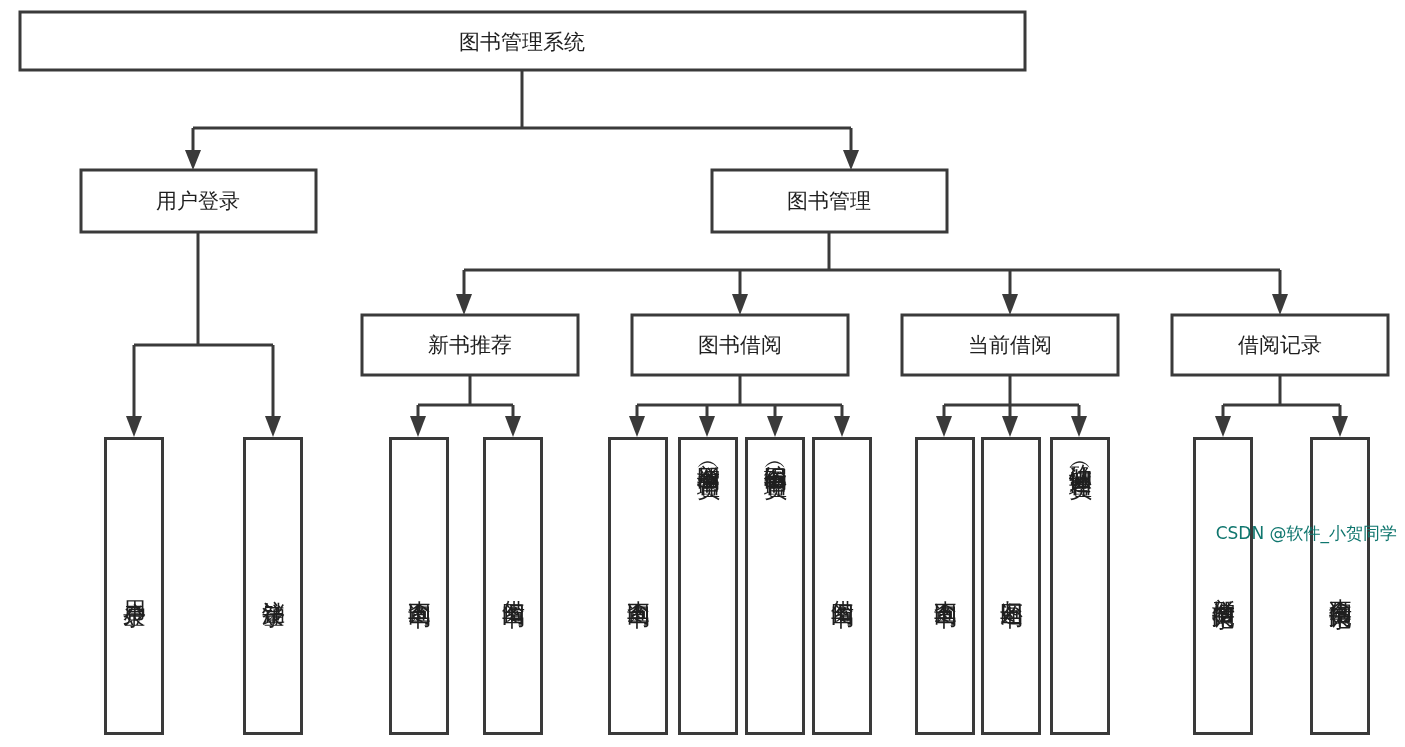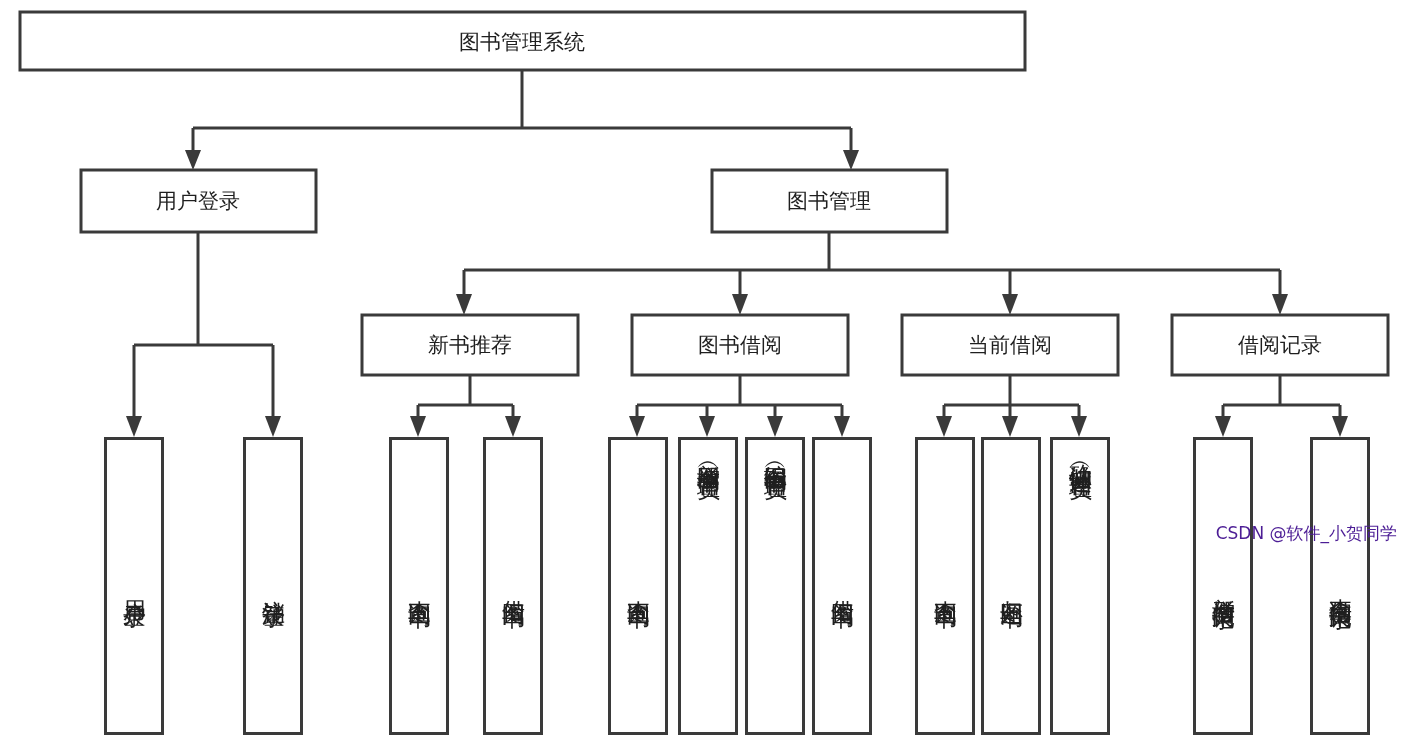--- a/index.html
+++ b/index.html
@@ -74,21 +74,21 @@
   }
   .v-leaf.centered {
     align-items: center;
   }
   #watermark {
     position: absolute;
     right: 8px;
     bottom: 4px;
     font-family: "DejaVu Sans", "Liberation Sans", sans-serif;
     font-size: 17px;
-    color: #4c1d95;
+    color: #0f766e;
     white-space: nowrap;
     pointer-events: none;
   }
 </style>
 </head>
 <body>
 
 <div id="diagram-root">
 
   <svg class="flow" viewBox="0 0 1405 747" xmlns="http://www.w3.org/2000/svg">

